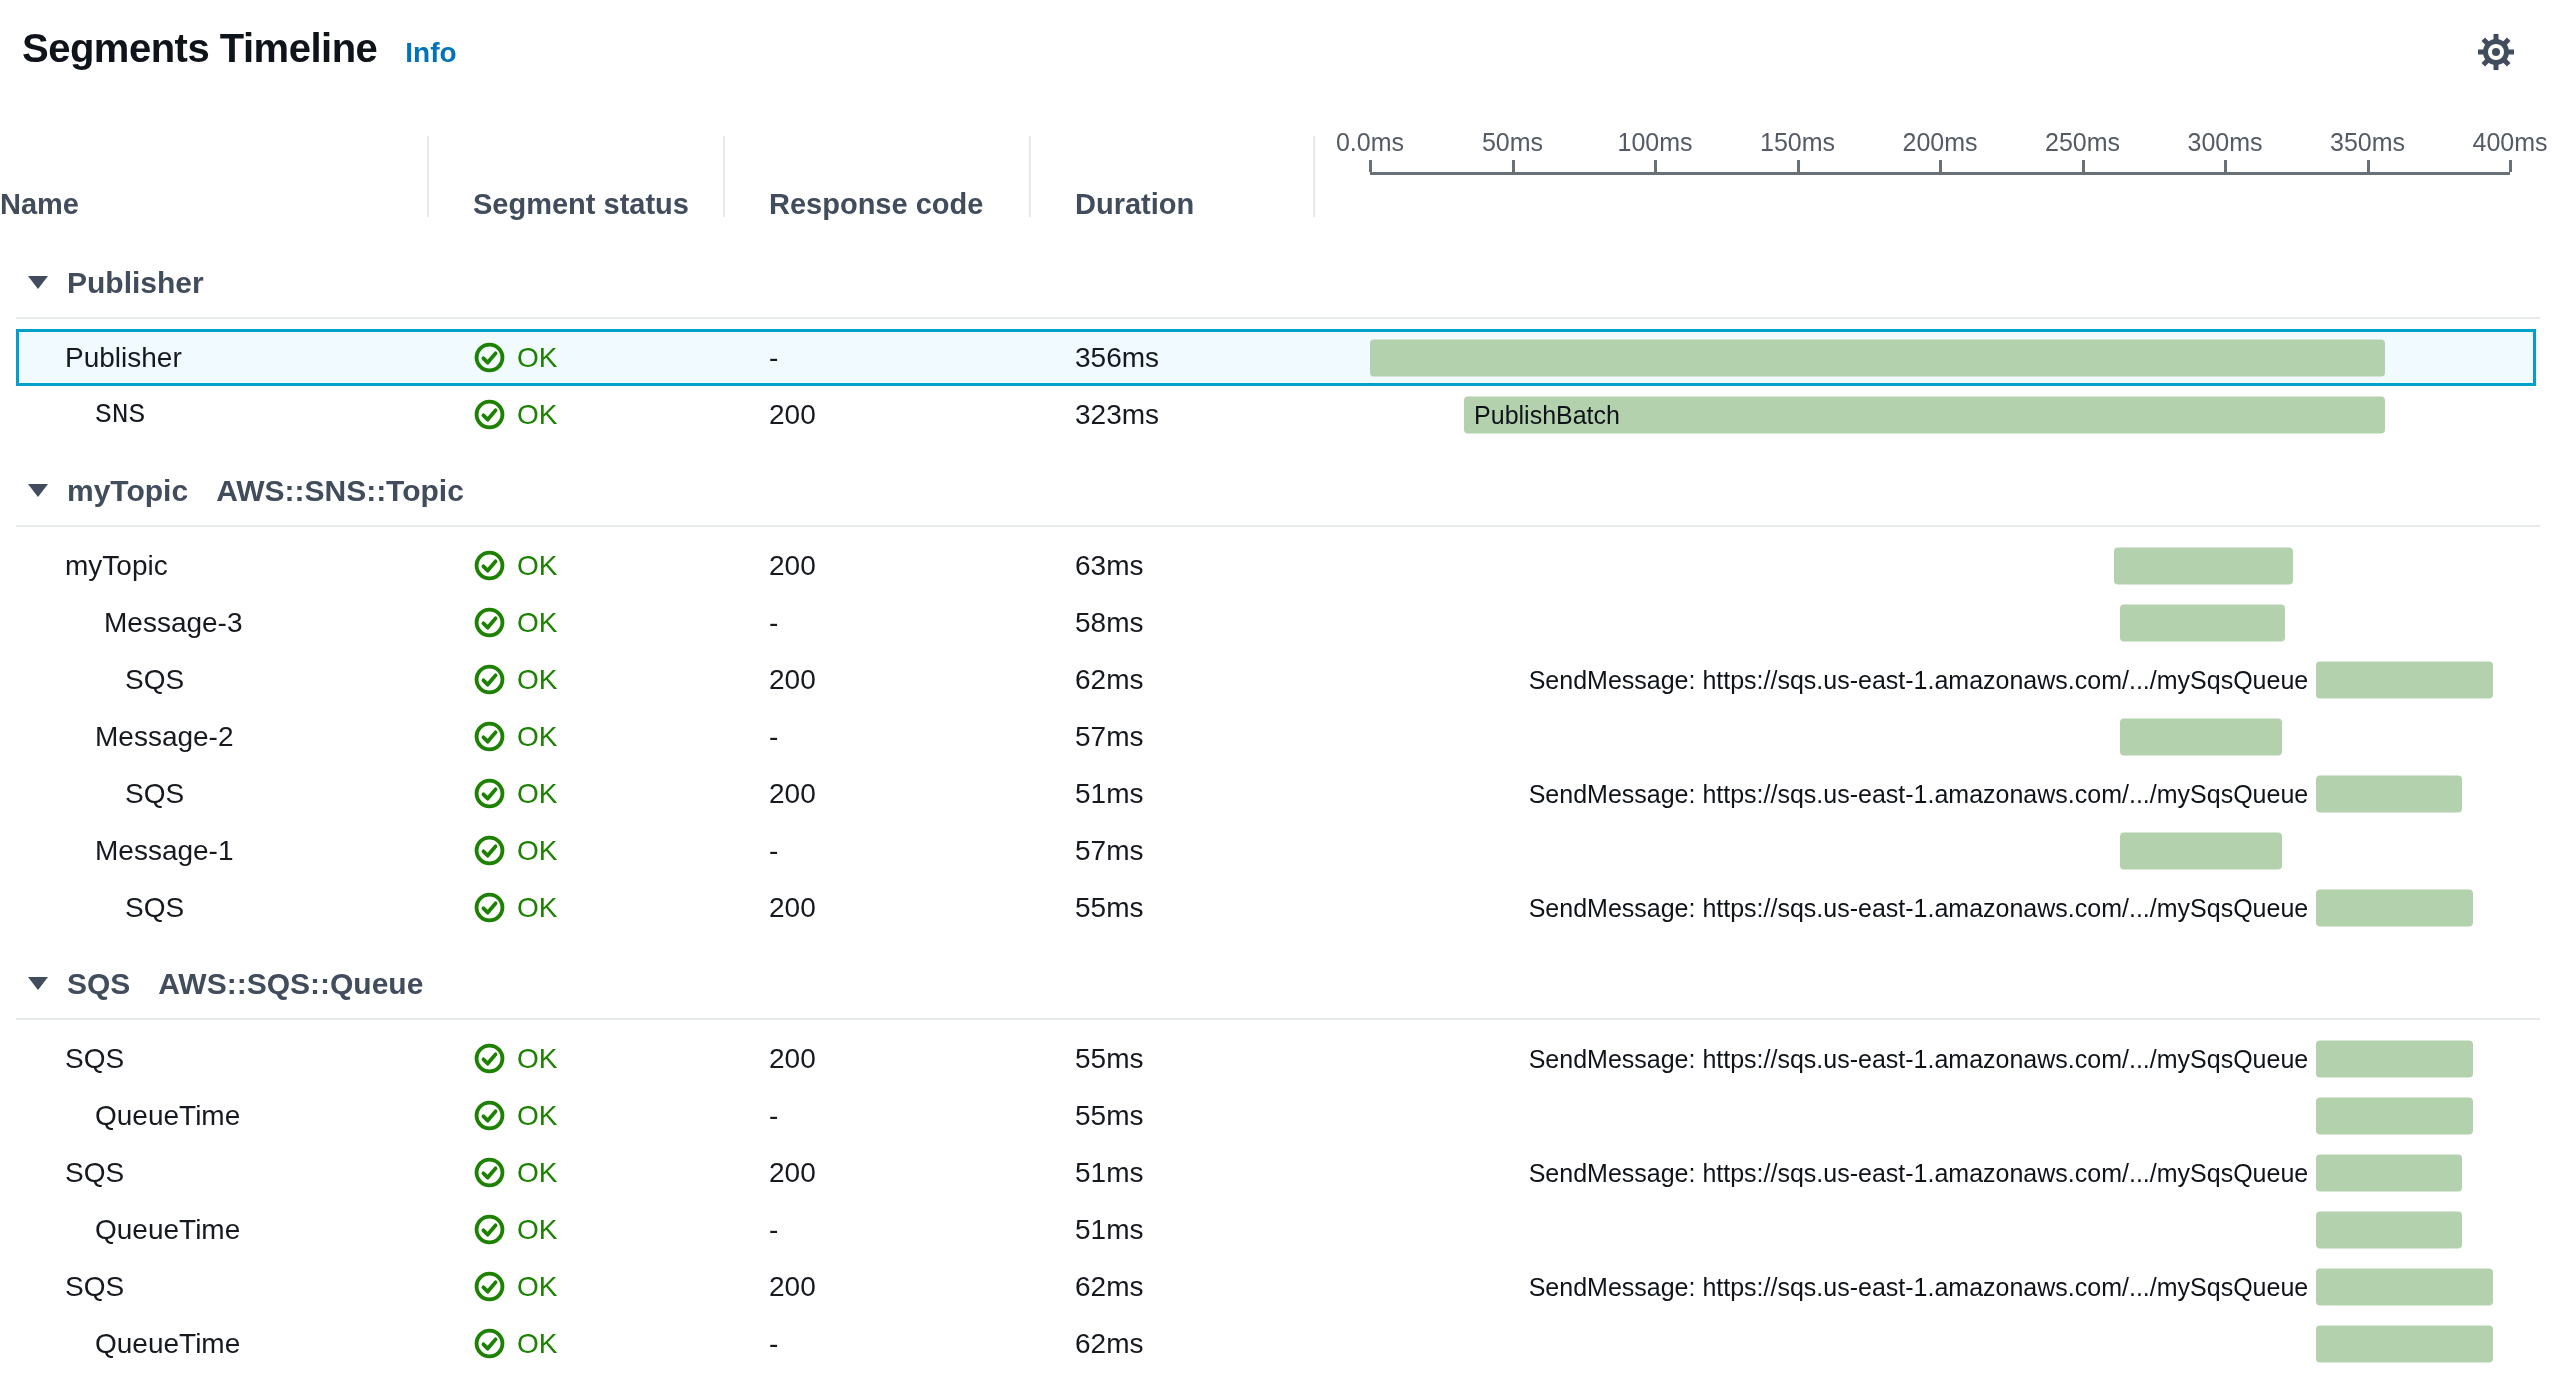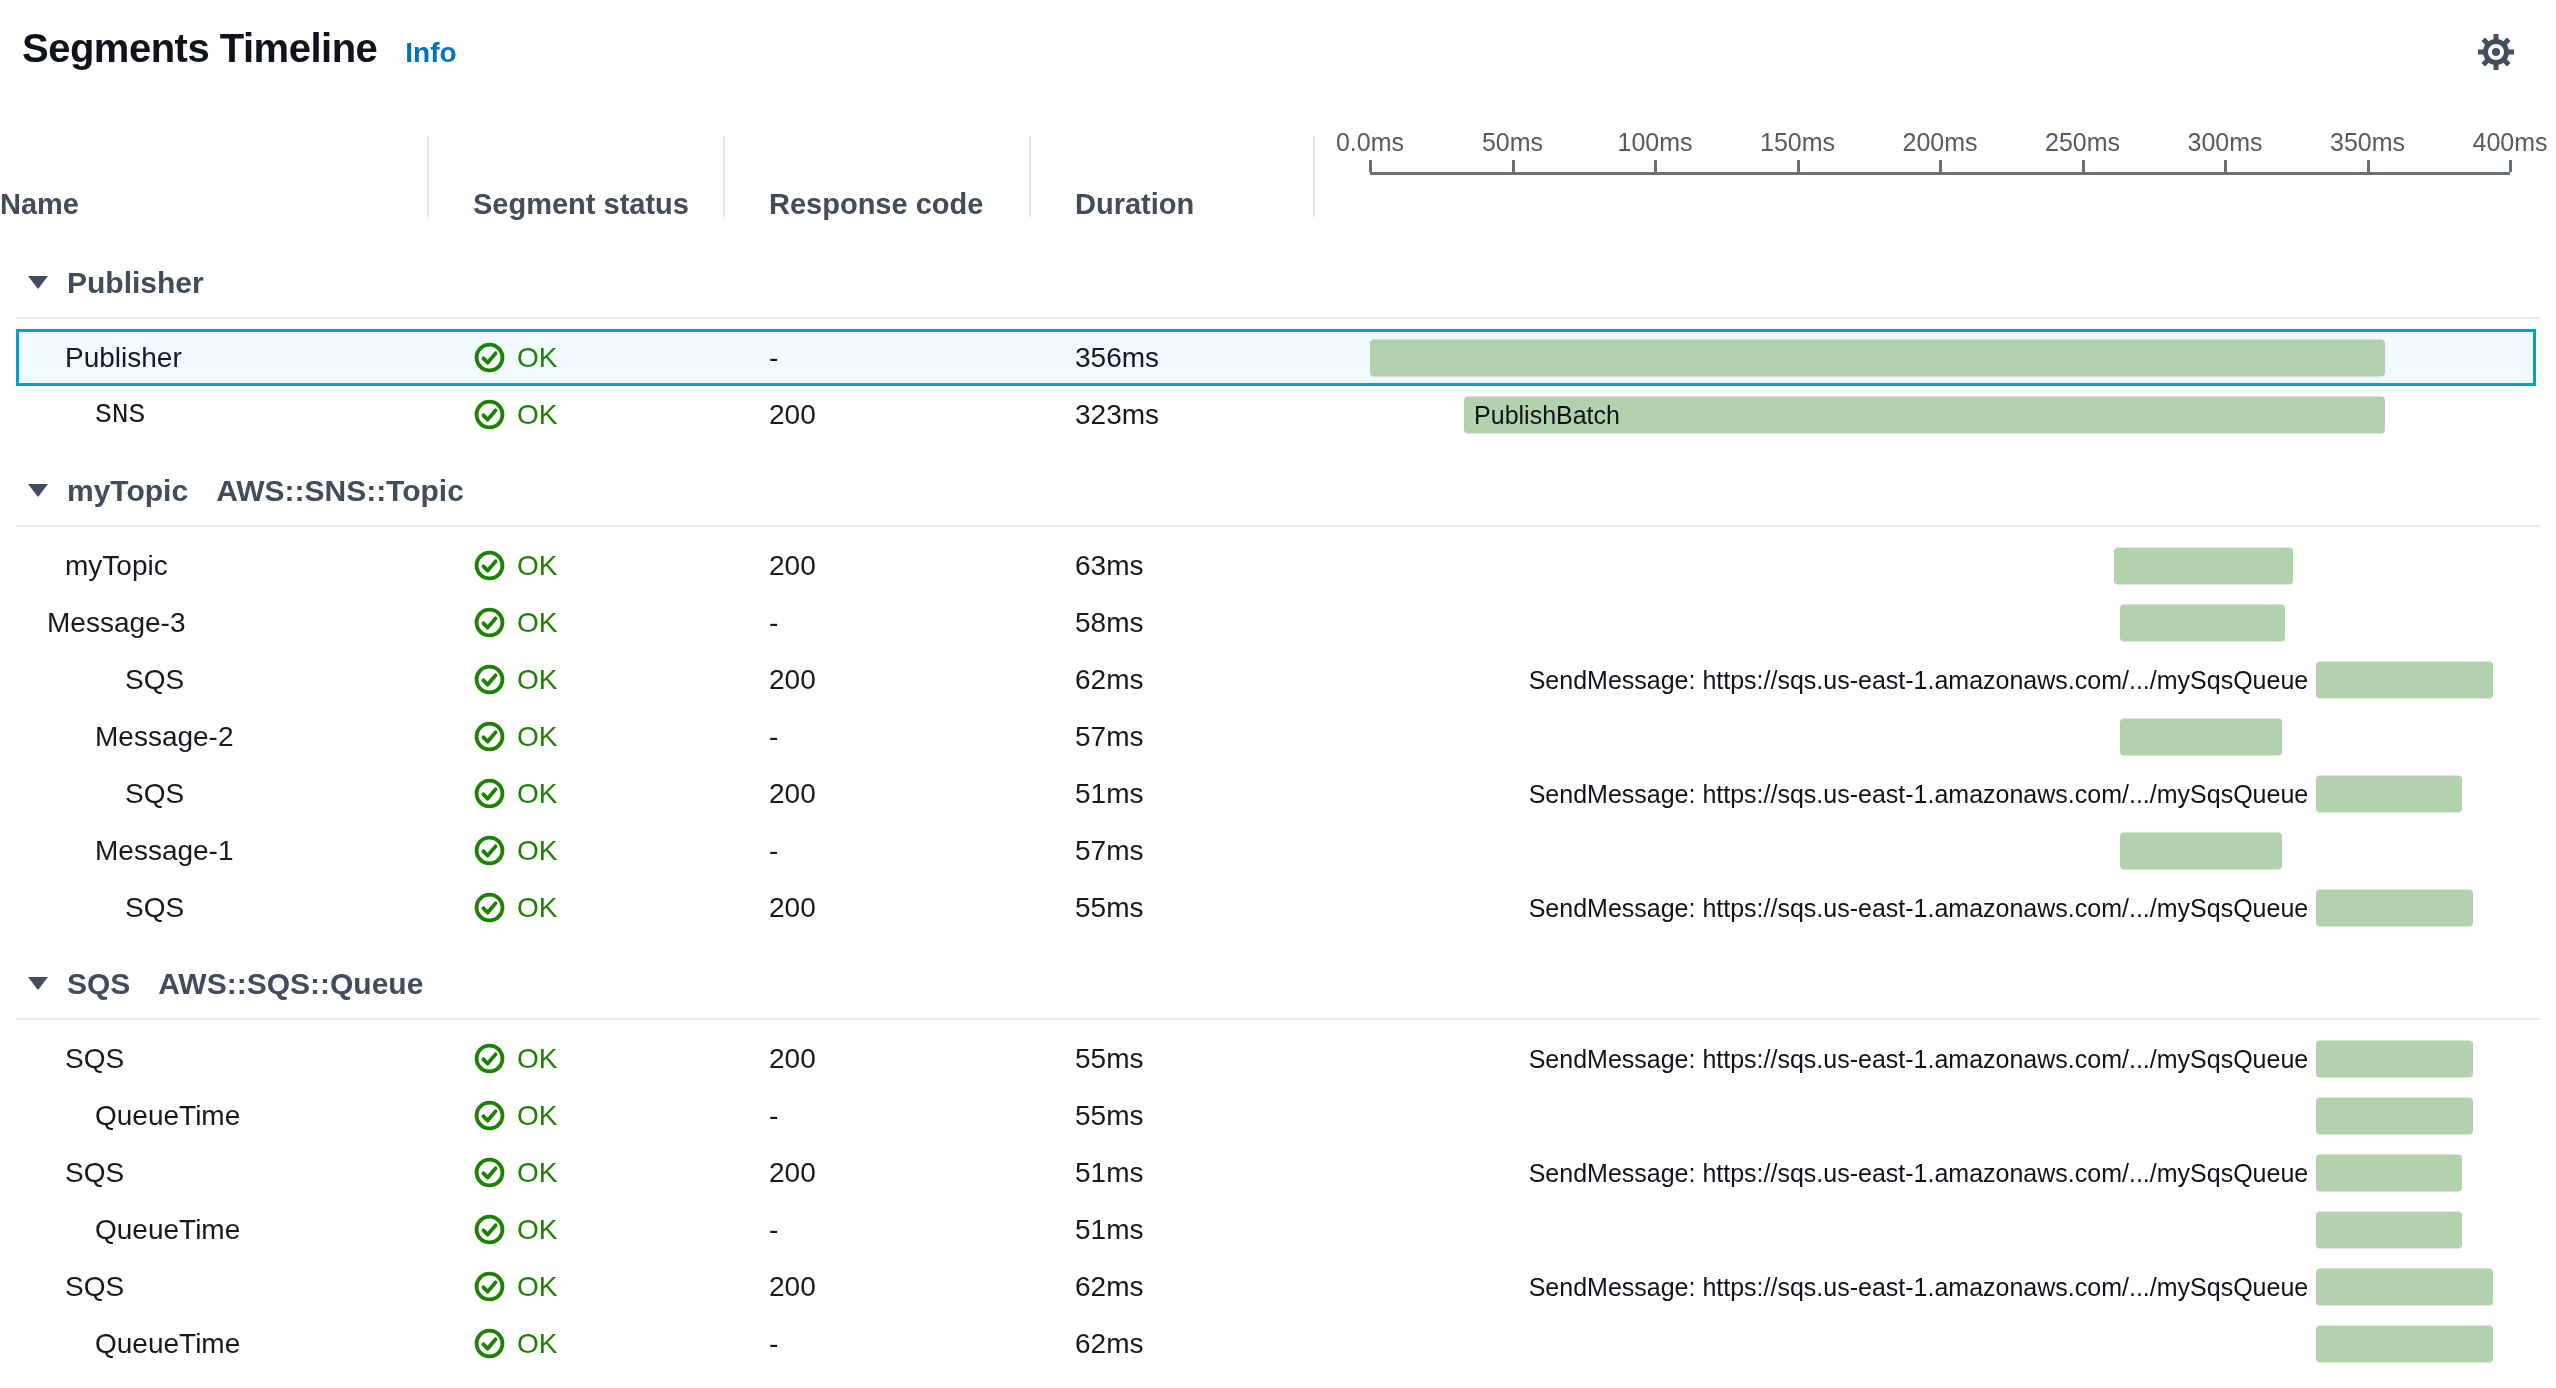--- a/index.html
+++ b/index.html
@@ -219,21 +219,21 @@
       <div class="track">
         <div class="bar" style="left: 65.25%; width: 15.75%;">
           
         </div>
 
       </div>
     </div>
   </div>
 
   <div class="row">
-    <div class="cell name" style="padding-left: 47px;">
+    <div class="cell name" style="padding-left: 104px;">
             <span>Message-3</span>
           </div>
     <div class="cell status">
       <svg class="ok-icon" width="33" height="33" viewBox="0 0 24 24">
         <circle cx="12" cy="12" r="9.4" fill="none" stroke="#1d8102" stroke-width="2.8"></circle>
         <path d="M7.6 12.6 l3.1 3.1 L16.4 9" fill="none" stroke="#1d8102" stroke-width="2.8" stroke-linecap="round" stroke-linejoin="round"></path>
       </svg>
       <span class="ok-text">OK</span>
     </div>
     <div class="cell code">

